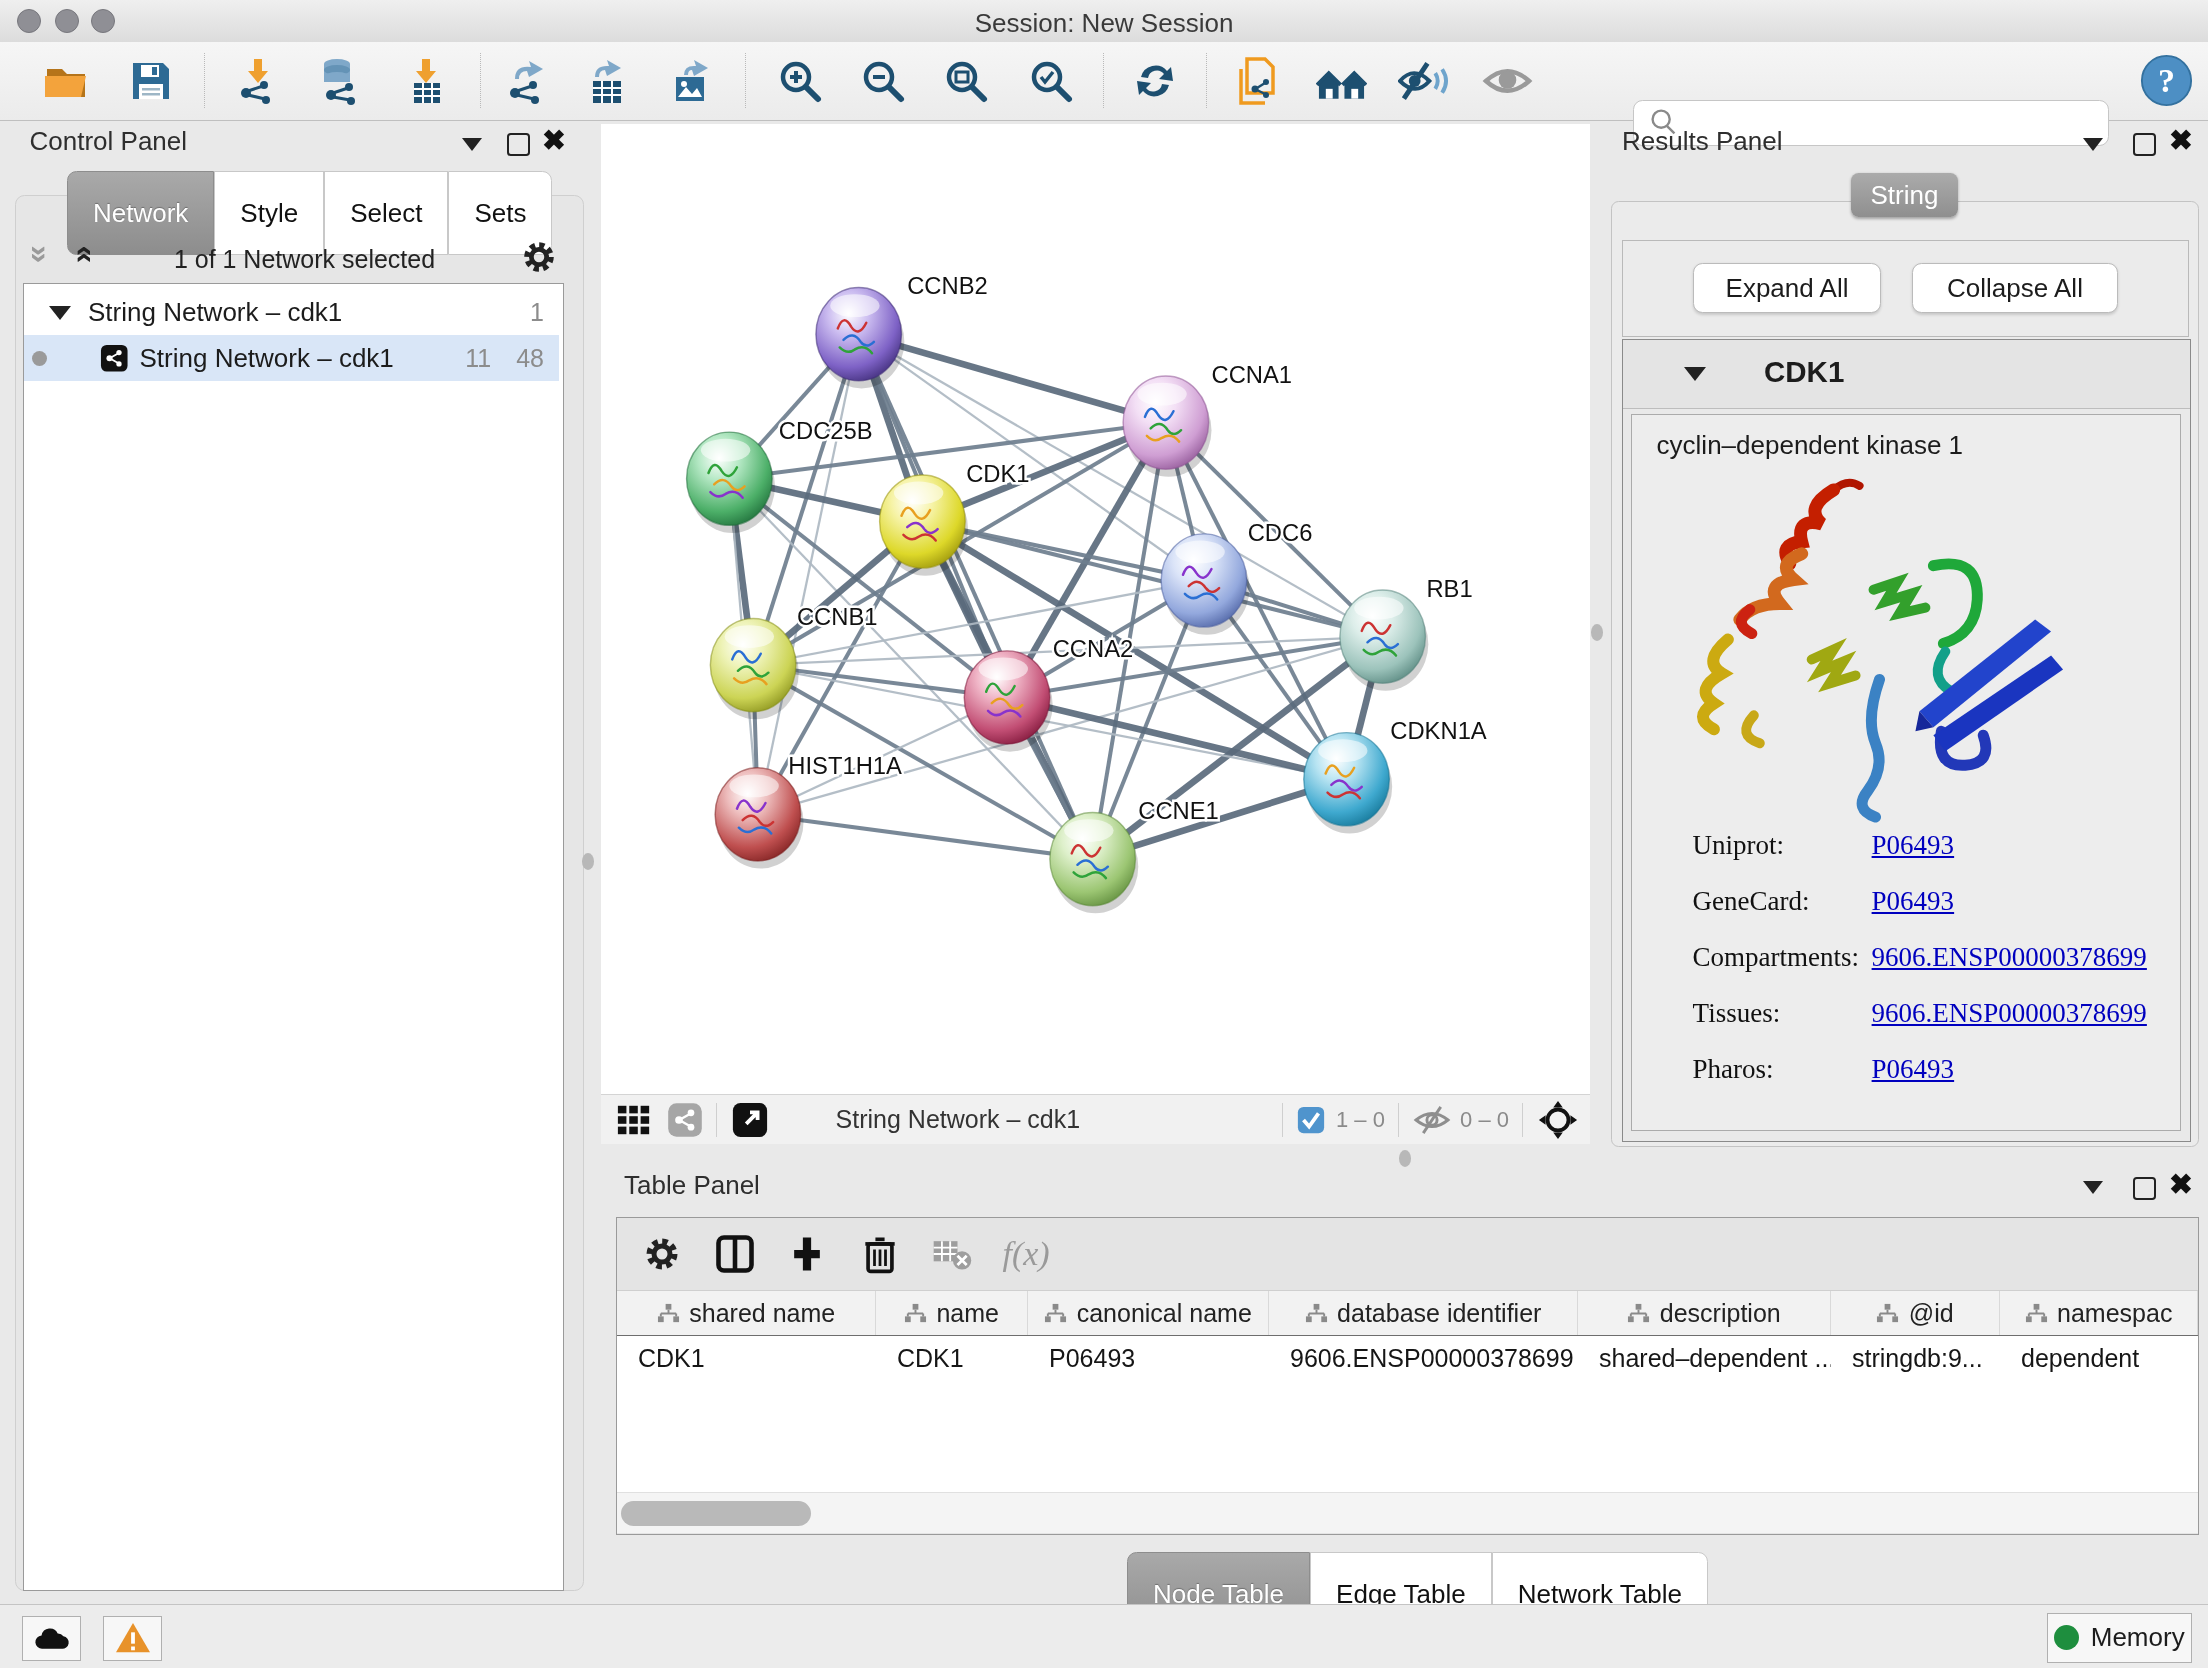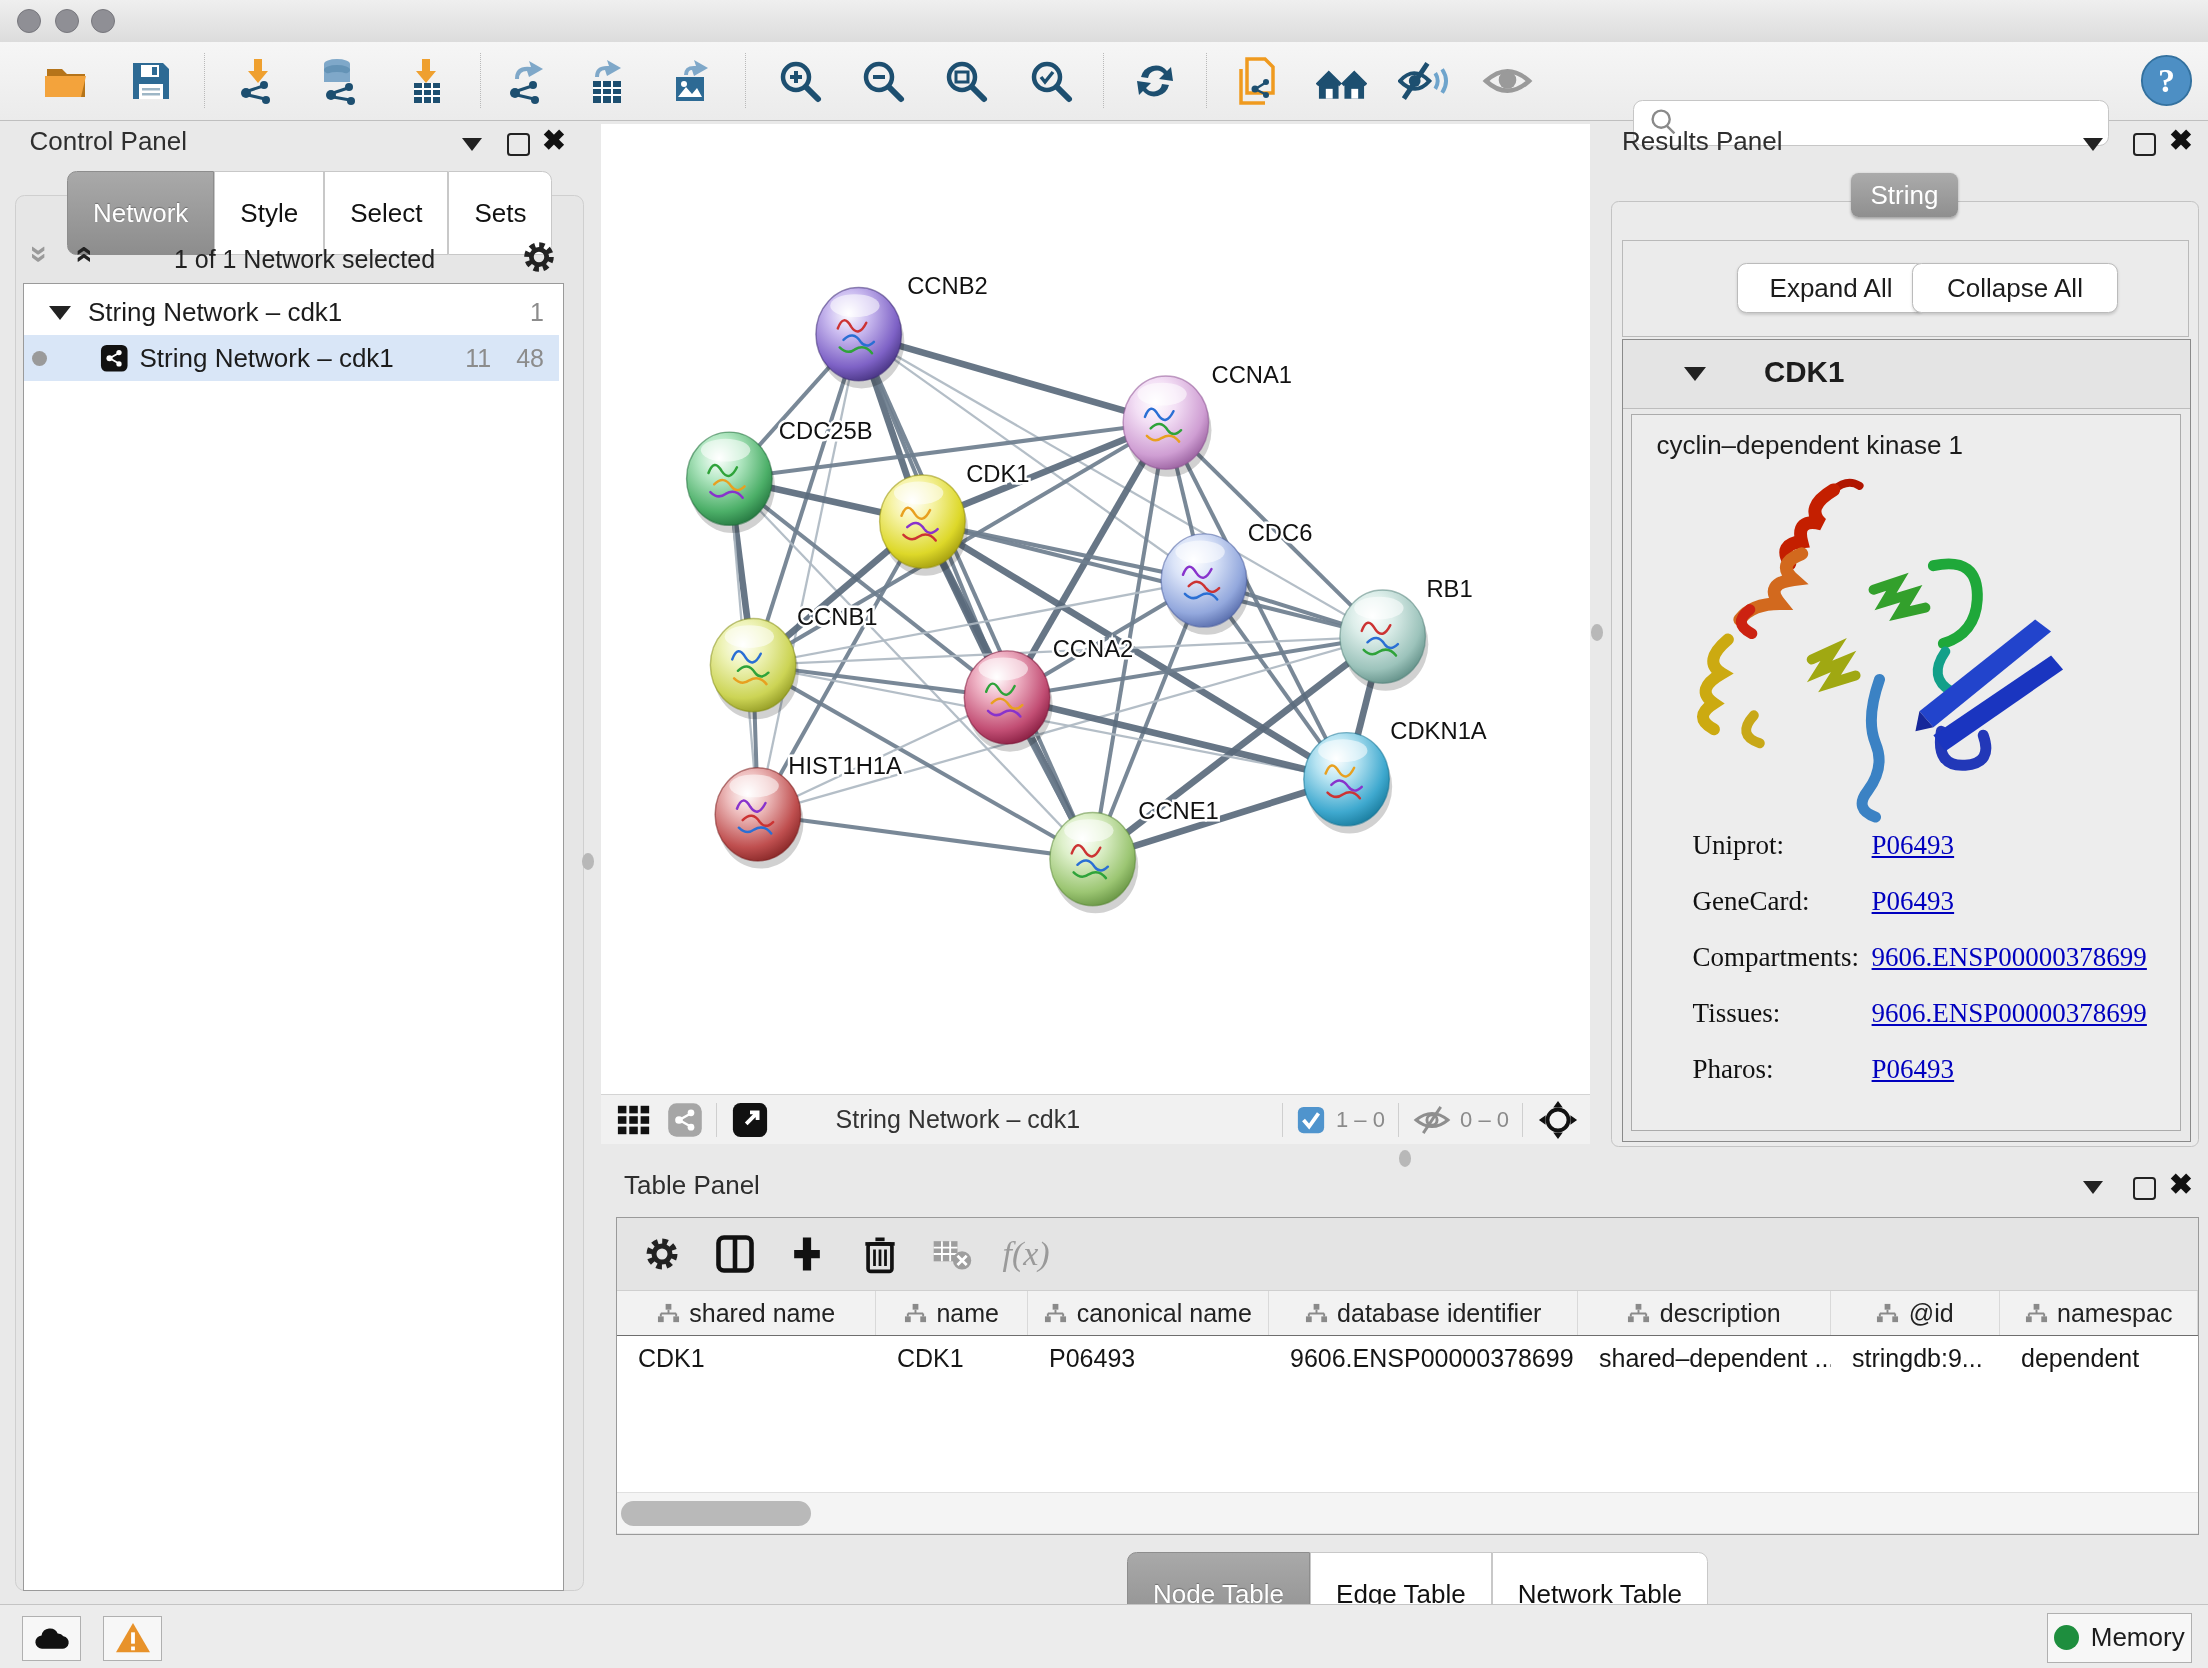--- a/index.html
+++ b/index.html
@@ -89,20 +89,21 @@
     display:flex;align-items:center;justify-content:center;gap:11.4px;font-size:26px;cursor:pointer}
   .fxtext{font-family:"Liberation Serif",serif;font-style:italic;font-size:34px;color:#9a9a9a}
 </style>
 </head>
 <body>
 
 <div class="abs titlebar">
   <div class="abs tl" style="left:17px"></div>
   <div class="abs tl" style="left:55px"></div>
   <div class="abs tl" style="left:91px"></div>
+  <div class="abs title-text">Session: New Session</div>
 </div>
 
 <div class="abs toolbar">
   <div class="abs tb-icon" style="left:42px">
     <svg width="48" height="48" viewBox="0 0 48 48">
         <path d="M5,12 h15 l5,5 h18 v23 h-38z" fill="#b5741a"></path>
         <path d="M3,19 h41 l-5,21 h-36z" fill="#f3a33c"></path>
       </svg>
   </div>
   <div class="abs tb-icon" style="left:127px">
@@ -575,21 +576,21 @@
 
 <div class="abs panel-title" style="left:1622px;top:126px">Results Panel</div>
 <div class="abs tri" style="left:2083px;top:138px"></div>
 <div class="abs win-min" style="left:2133px;top:133px"></div>
 <div class="abs win-x" style="left:2169px;top:129px">✖</div>
 
 <div class="abs rp-outer"></div>
 <div class="abs string-tab">String</div>
 
 <div class="abs rp-btnbox"></div>
-<div class="abs rp-btn" style="left:1737px;top:263px;width:186px">Expand All</div>
+<div class="abs rp-btn" style="left:1693px;top:263px;width:186px">Expand All</div>
 <div class="abs rp-btn" style="left:1912px;top:263px;width:204px">Collapse All</div>
 
 <div class="abs rp-section">
   <div class="abs rp-sec-head">
     <div class="tri abs" style="left:61px;top:27px;border-left-width:11.4px;border-right-width:11.4px;border-top-width:14.3px"></div>
     <span class="abs" style="left:141px;top:15px;font-size:29.5px;font-weight:bold">CDK1</span>
   </div>
   <div class="abs rp-content">
     <div style="margin:15px 0 0 25px;font-size:26px">cyclin–dependent kinase 1</div>
     <svg width="399" height="361" viewBox="0 0 400 360" style="margin:7.6px 0 0 52px">

